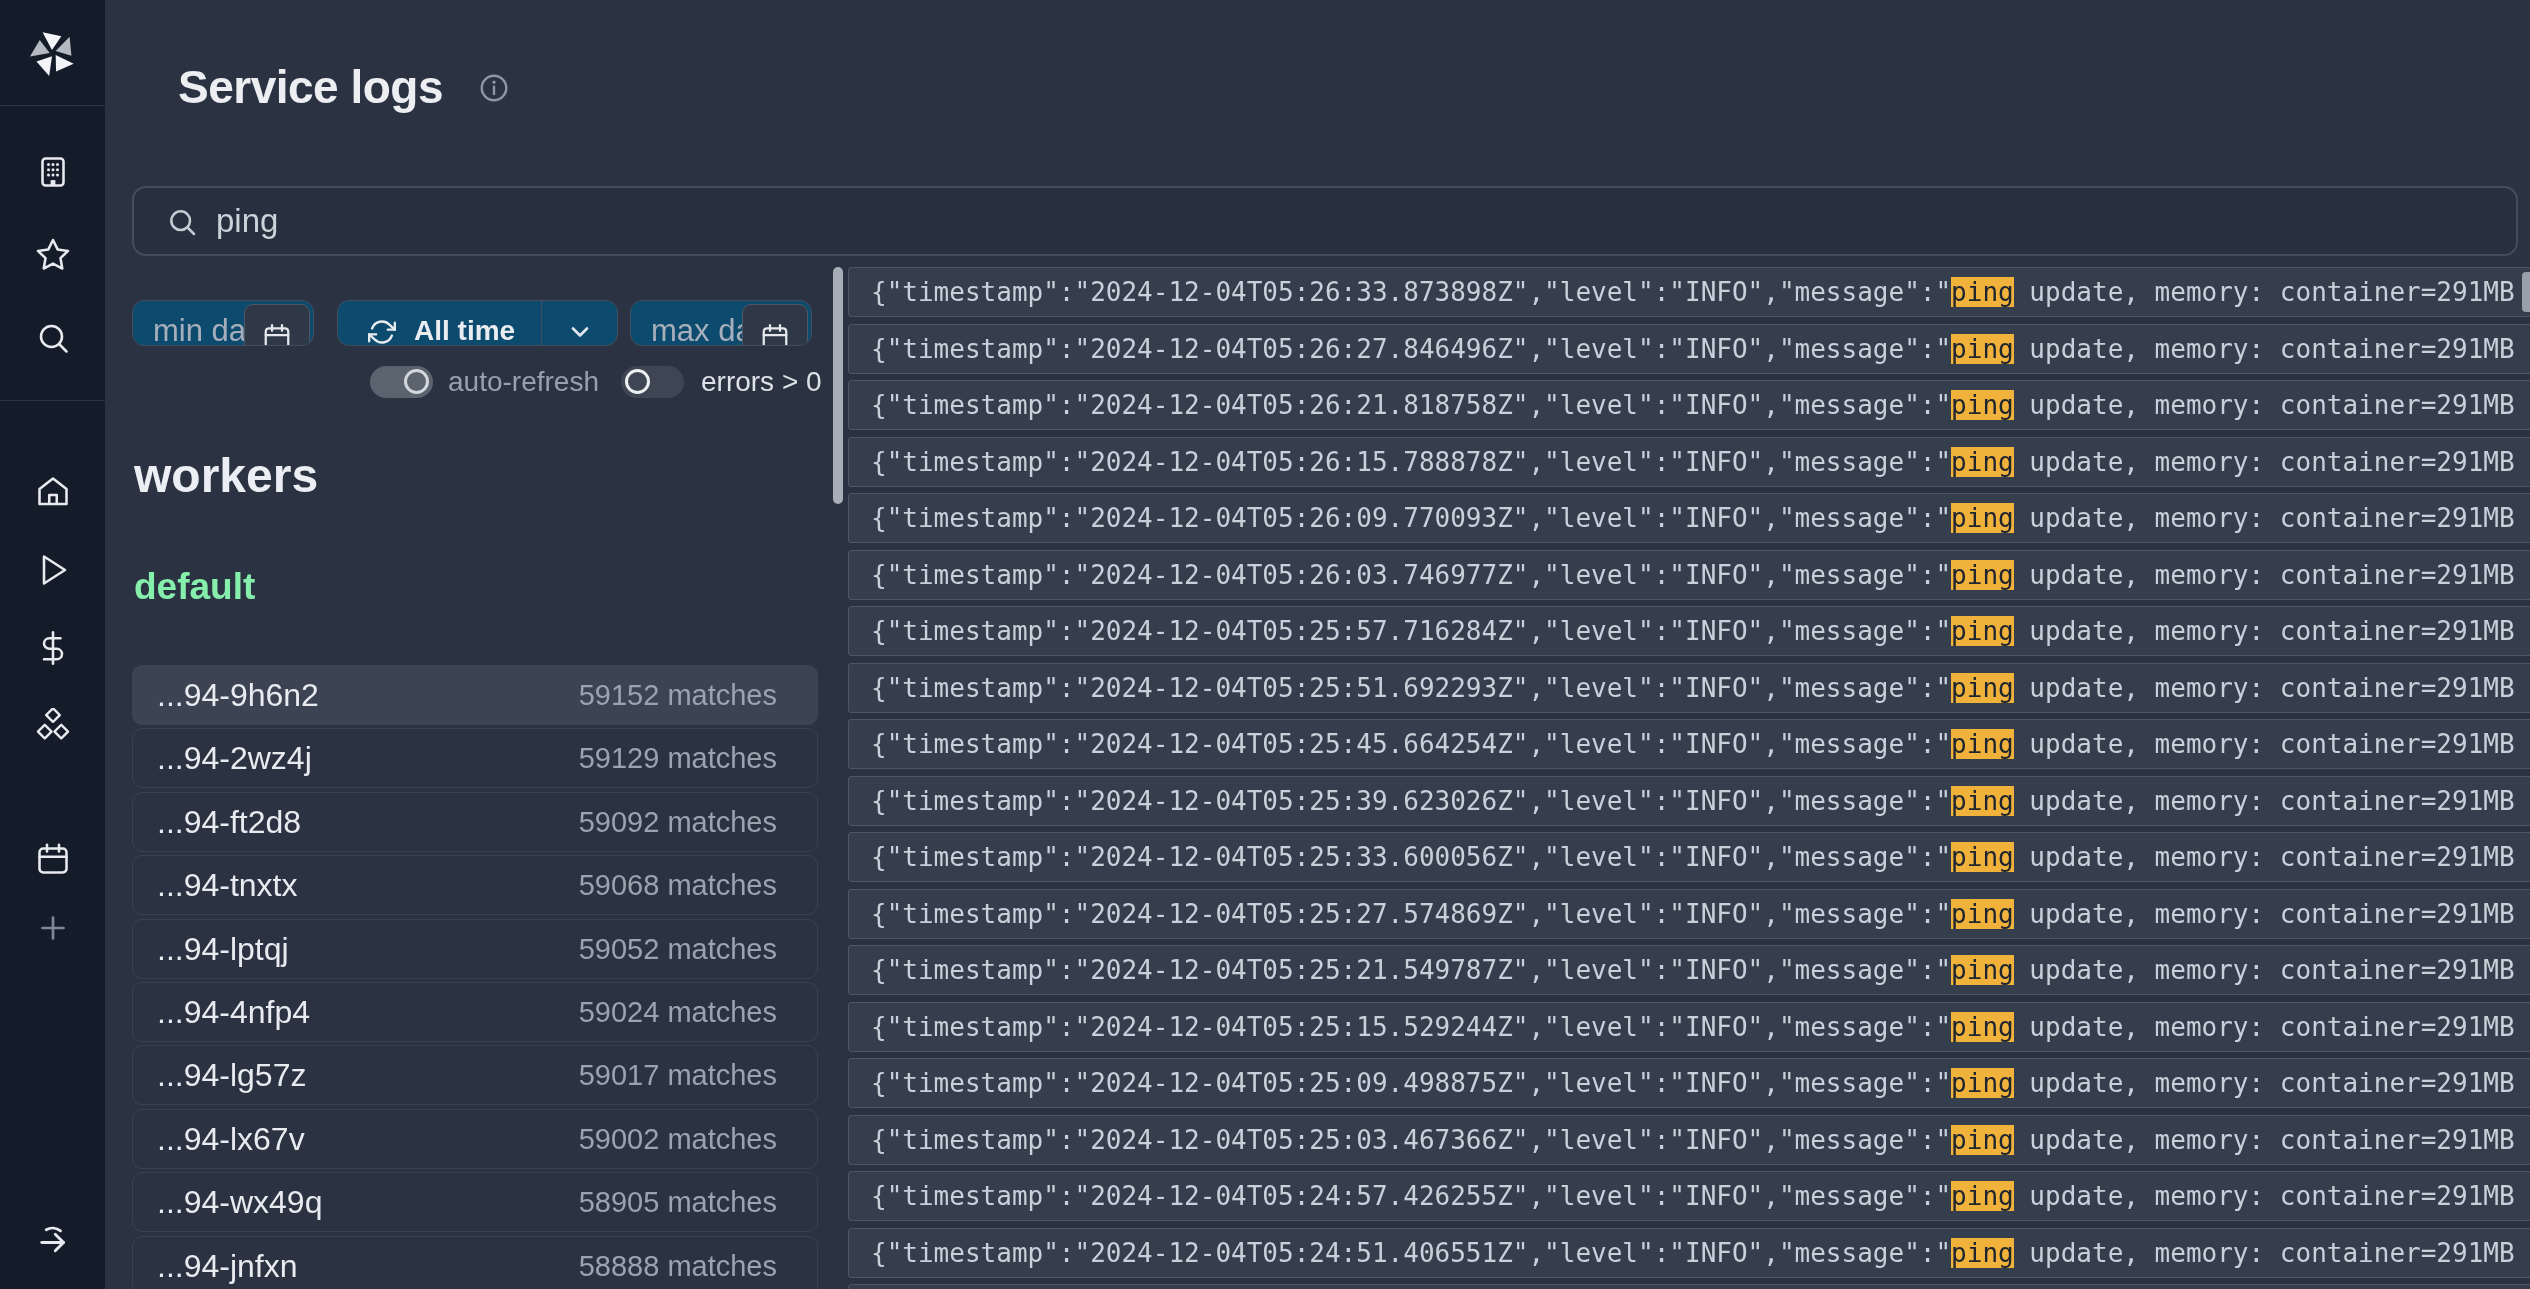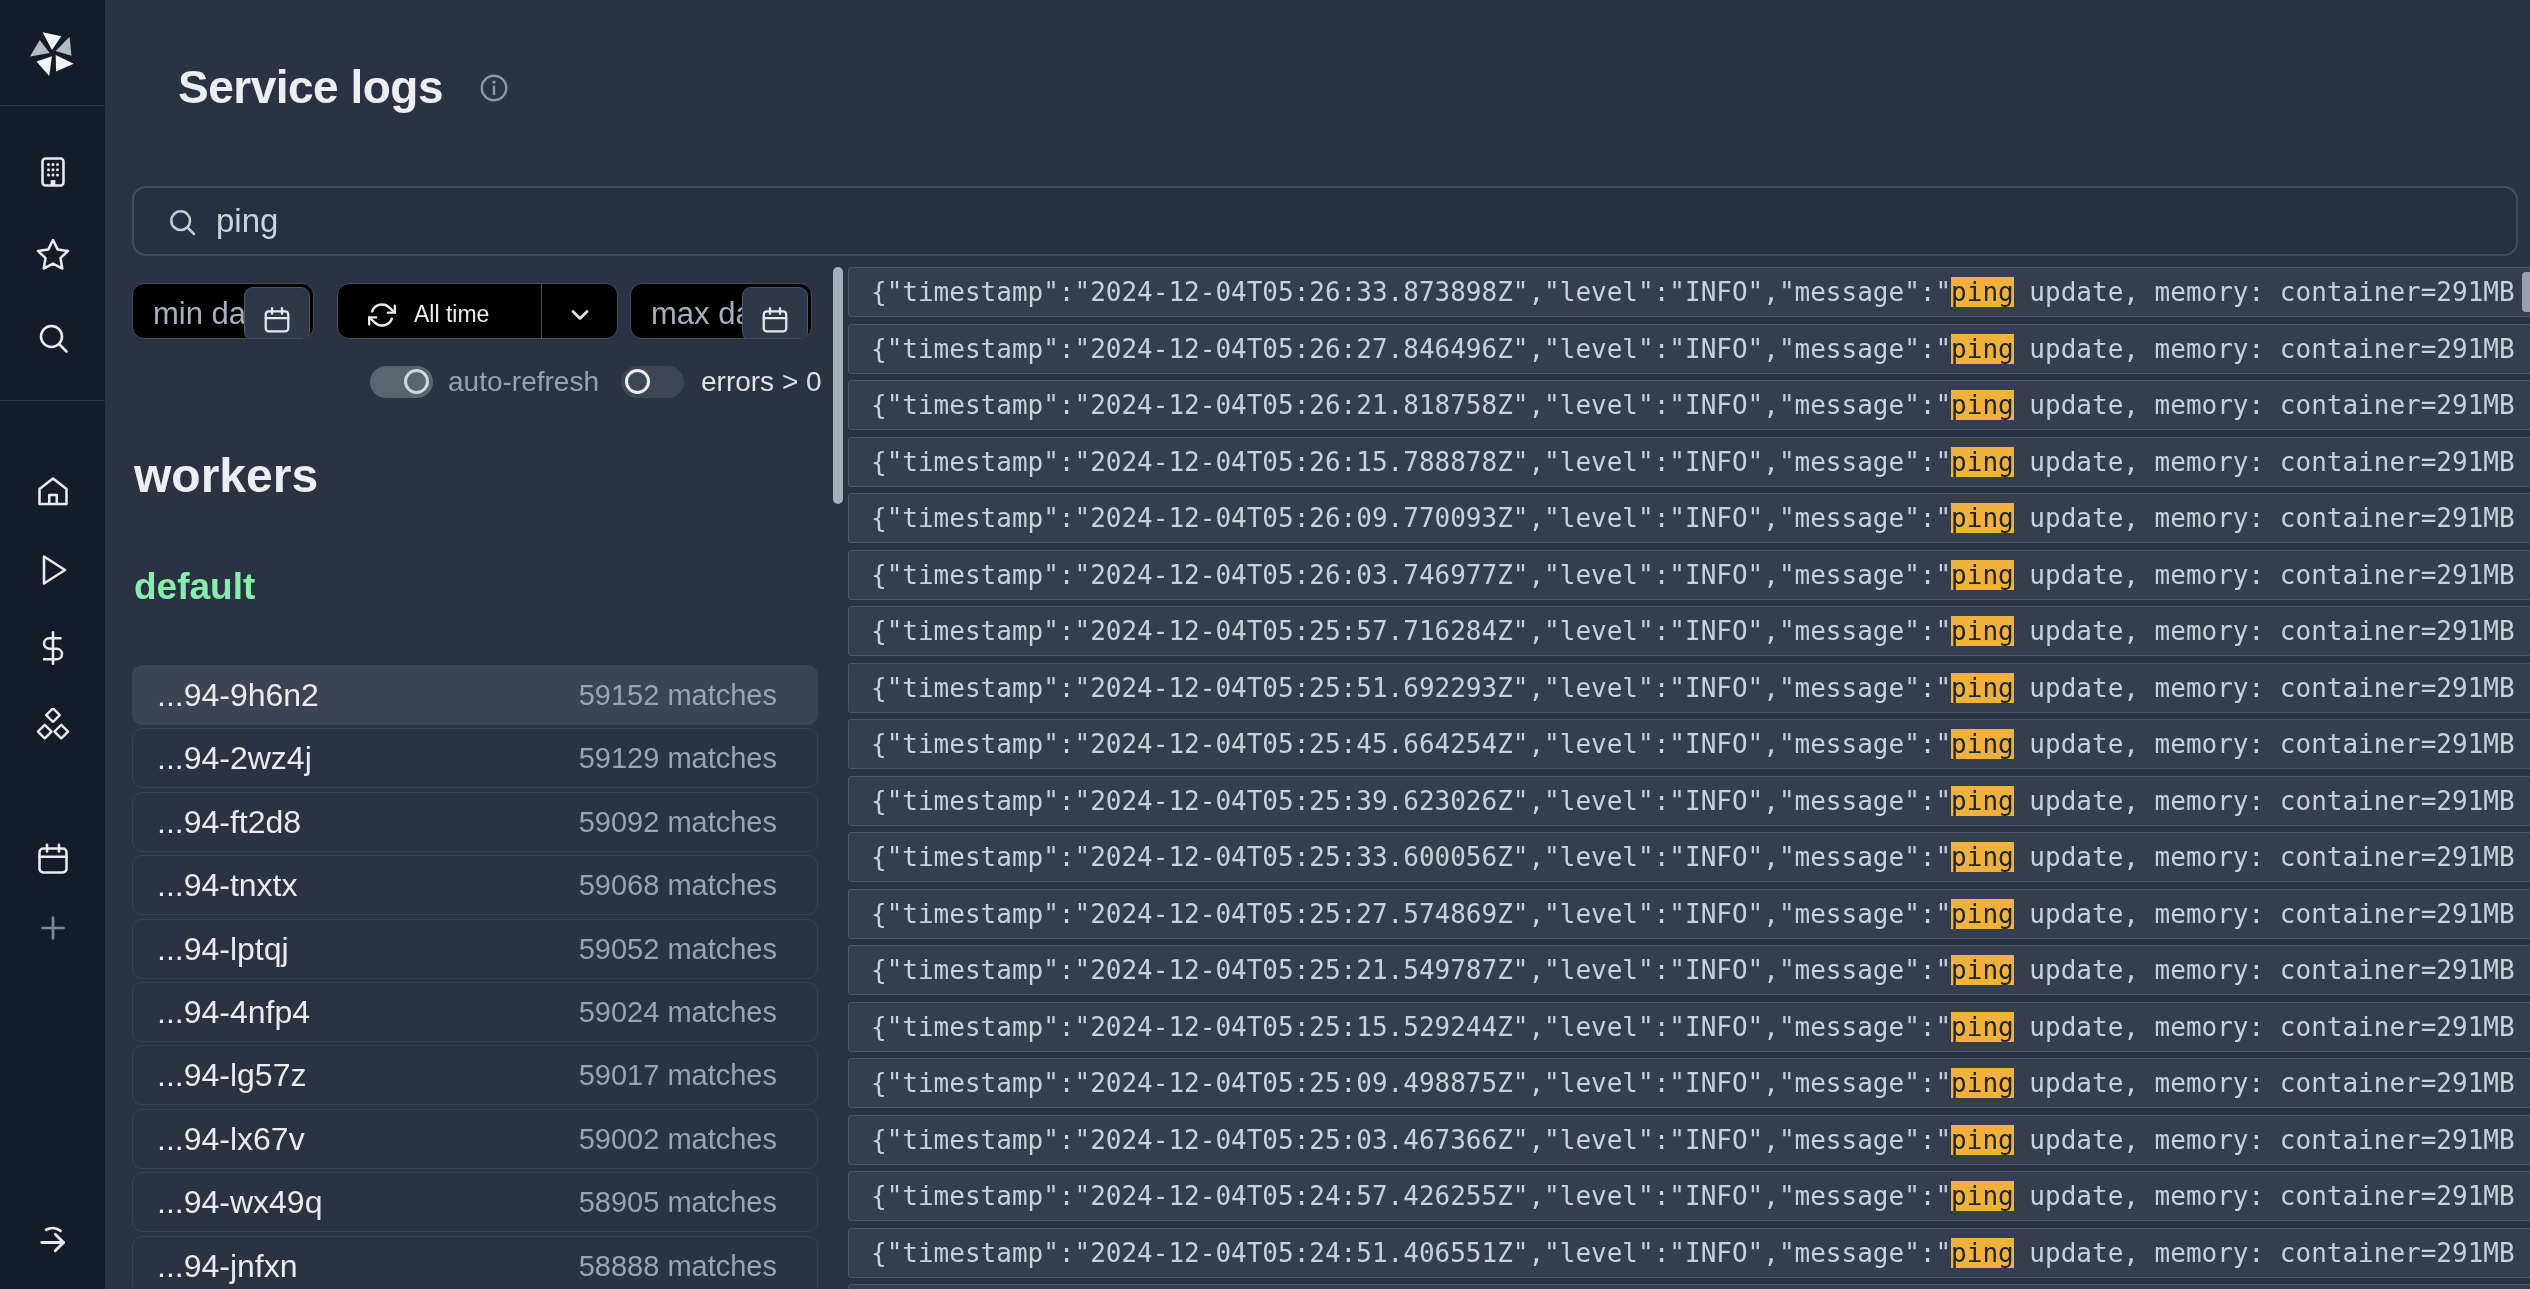--- a/index.html
+++ b/index.html
@@ -39,41 +39,41 @@
   }
   .search-icon { position:absolute; left:32px; top:18px; width:32px; height:32px; color:#c6ccd4; }
   .search-input {
     position:absolute; left:82px; top:0; width:2280px; height:66px;
     background:transparent; border:none; outline:none;
     font-family:"Liberation Sans", sans-serif; font-size:33px; color:#ccd2da;
   }
 
   
   .filter-ctl {
-    position:absolute; top:283px; height:56px;
-    background:#000000; border:1px solid #434d5d; border-radius:12px;
+    position:absolute; top:300px; height:46px;
+    background:#0c4a6e; border:1px solid #434d5d; border-radius:12px;
     overflow:hidden; cursor:pointer;
   }
   .fc-min { left:132px; width:182px; }
   .fc-time { left:337px; width:281px; }
   .fc-max { left:630px; width:182px; }
   .fc-text {
     position:absolute; left:20px; top:0; height:60px; line-height:60px;
     font-size:31px; color:#a6afbb; white-space:nowrap;
   }
   .cal-btn {
     position:absolute; right:3px; top:3px; width:66px; height:54px;
     background:#2f3846; border:1px solid #4d5765; border-radius:9px;
     color:#e5e9ee; cursor:pointer;
   }
   .cal-btn svg { margin:11px auto 0; }
   .refresh-icon { position:absolute; left:30px; top:17px; width:28px; height:28px; color:#e7eaee; }
   .fc-time-label {
     position:absolute; left:76px; top:0; height:60px; line-height:60px;
-    font-size:23px; font-weight:normal; color:#e9ecf0;
+    font-size:28px; font-weight:bold; color:#e9ecf0;
   }
   .fc-vdiv { position:absolute; left:203px; top:0; width:1px; height:60px; background:#434d5d; }
   .chevron-zone { position:absolute; left:204px; top:0; width:76px; height:60px; cursor:pointer; }
   .chevron-zone svg { margin:17px auto 0; color:#dfe4ea; }
 
   
   .toggle {
     position:absolute; top:366px; width:63px; height:32px; border-radius:16px; cursor:pointer;
   }
   .tg-auto { left:370px; background:#5b636f; }

